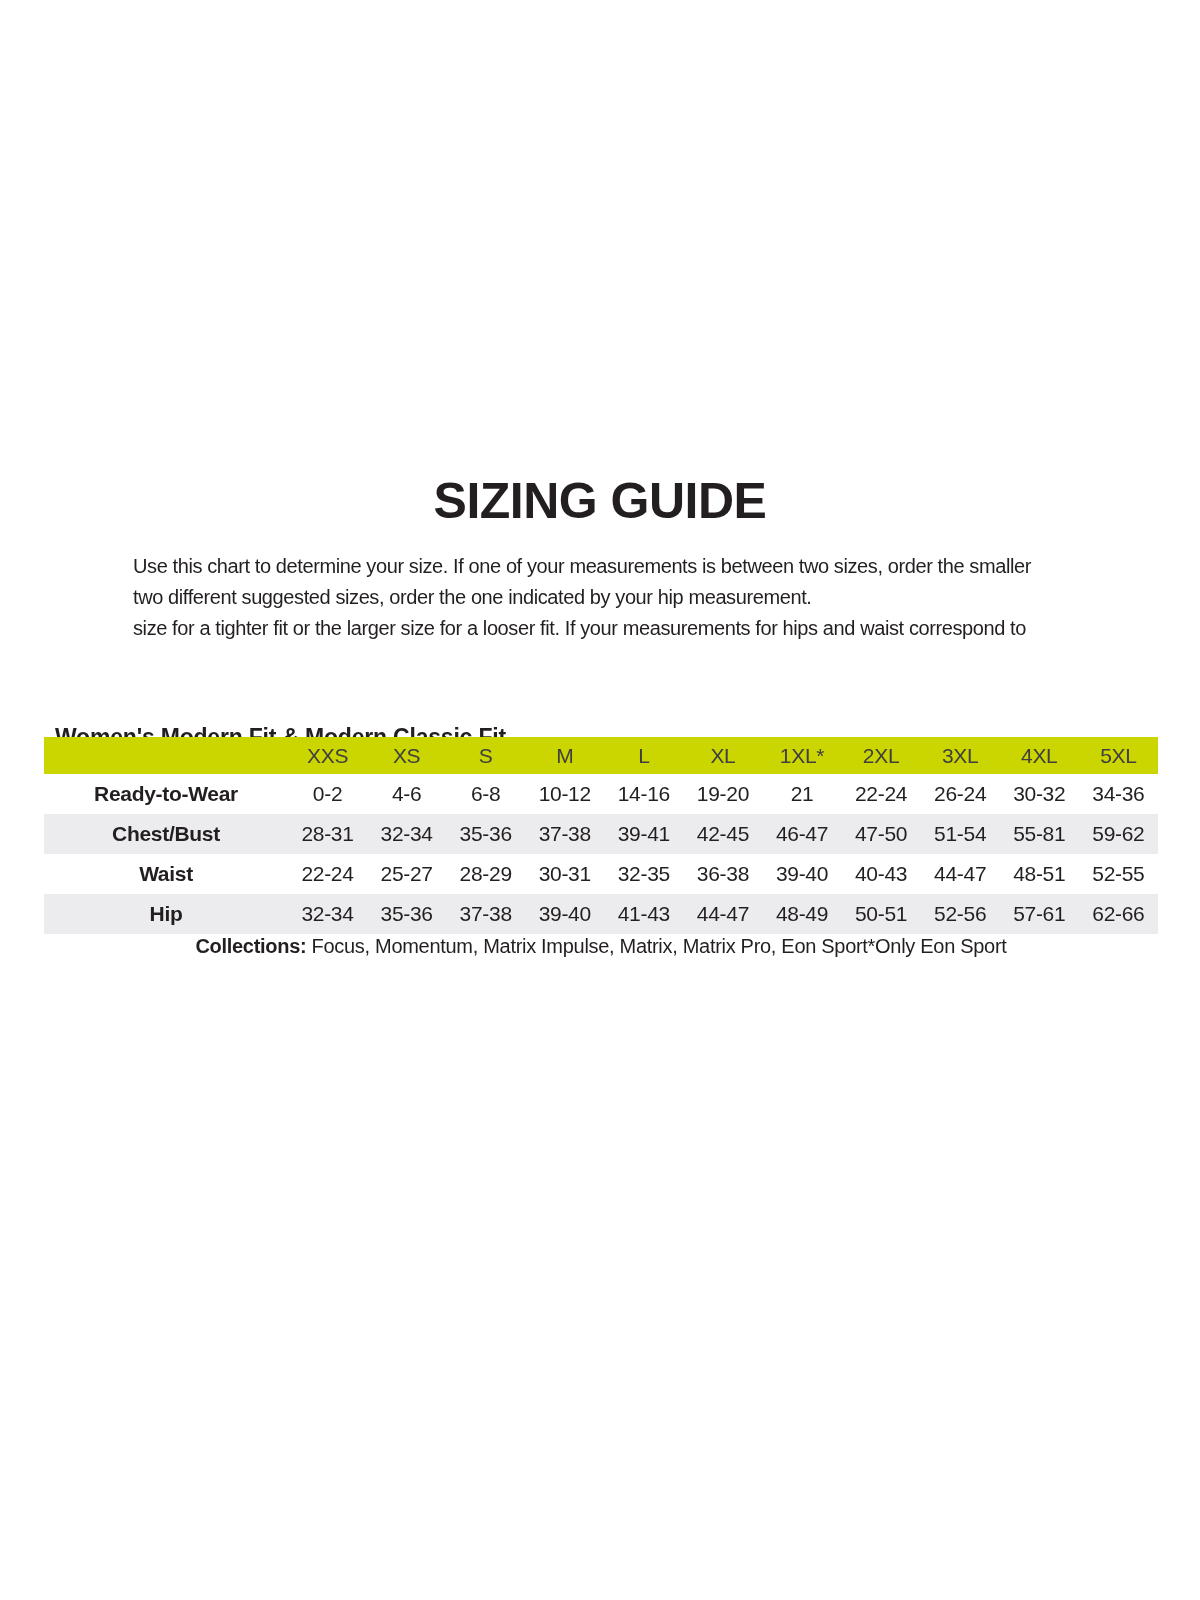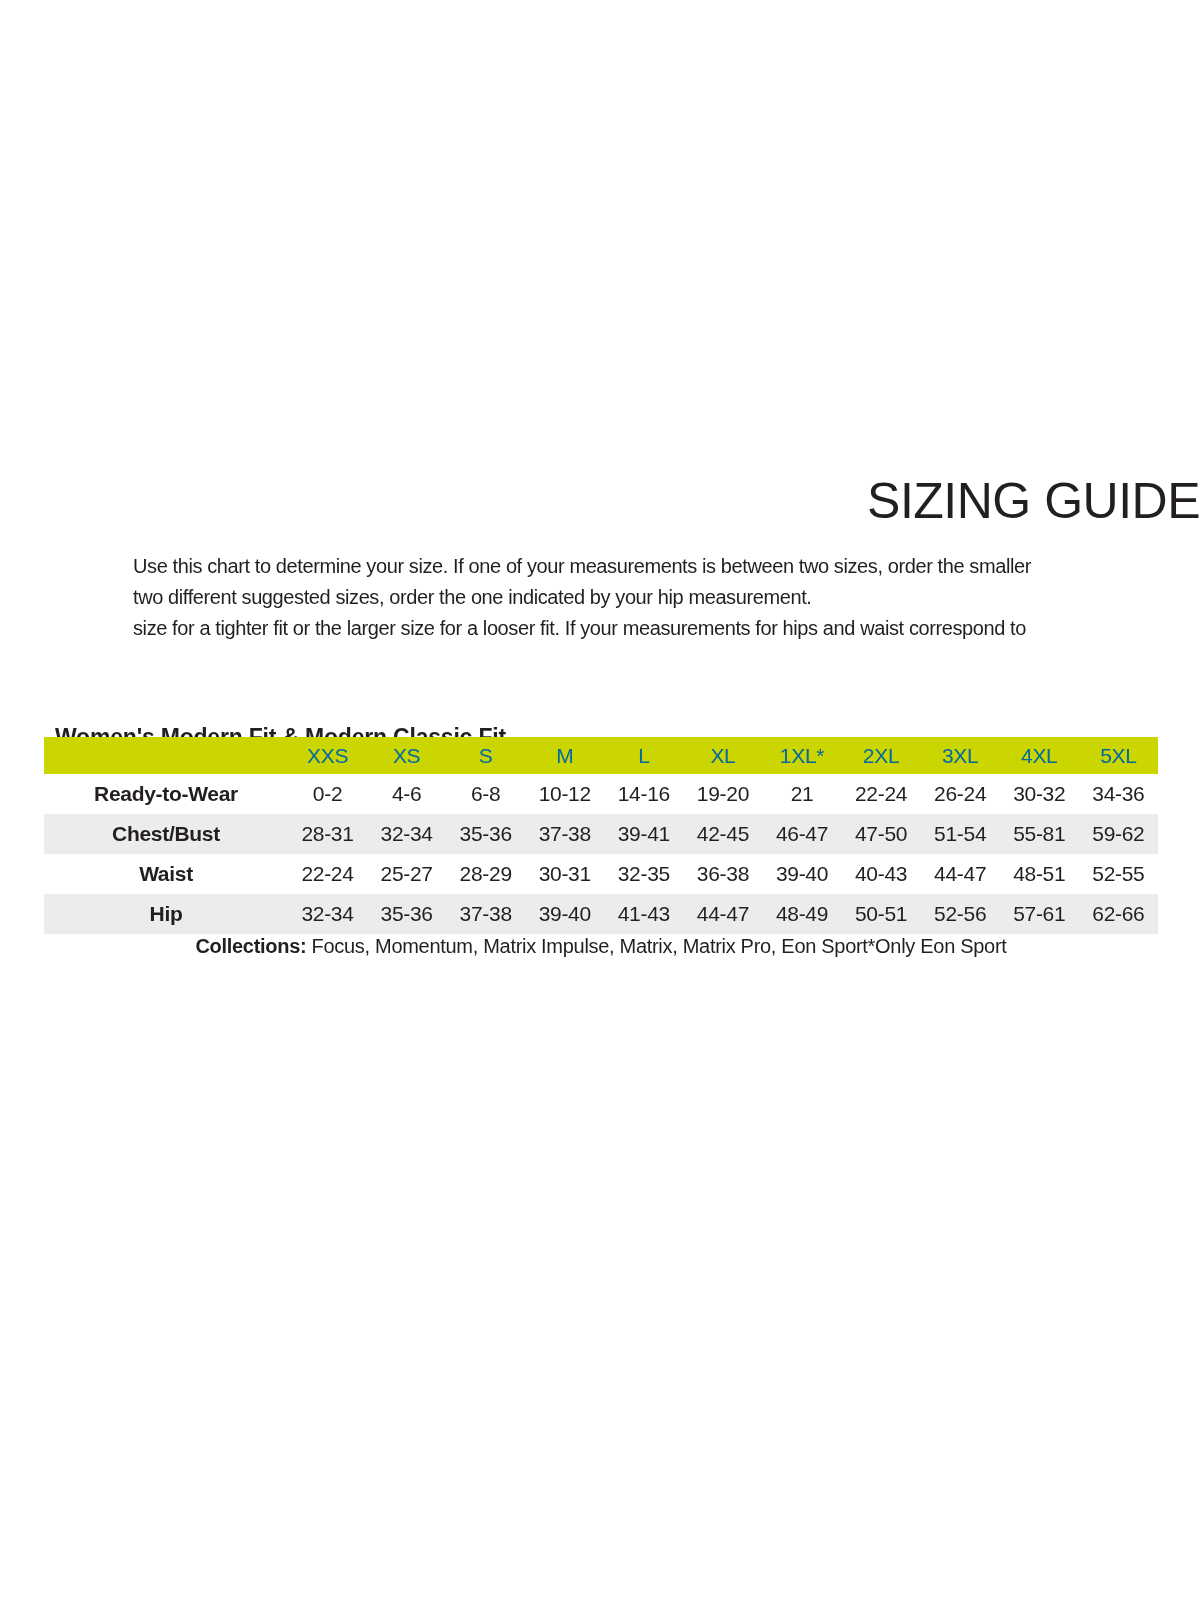--- a/index.html
+++ b/index.html
@@ -14,23 +14,23 @@
   .page {
     position: absolute;
     inset: 0;
     background: #ffffff;
   }
   .title {
     position: absolute;
     top: 472px;
     left: 0;
     width: 100%;
-    text-align: right;
+    text-align: center;
     font-size: 50px;
-    font-weight: 400;
+    font-weight: 700;
     letter-spacing: -0.5px;
     color: #231f20;
   }
   .intro {
     position: absolute;
     top: 551px;
     left: 133px;
     width: 940px;
     font-size: 20px;
     letter-spacing: -0.4px;
@@ -62,21 +62,21 @@
     font-weight: 400;
     padding: 0;
     letter-spacing: -0.3px;
   }
   .size-table col.label-col { width: 244px; }
   .size-table thead tr {
     background: #cbd500;
     height: 37px;
   }
   .size-table thead th {
-    color: #0369a1;
+    color: #404040;
     font-weight: 400;
   }
   .size-table tbody tr { height: 40px; background: #ffffff; }
   .size-table tbody tr:nth-child(even) { background: #ececee; }
   .size-table tbody th.row-label {
     font-weight: 700;
     color: #231f20;
   }
   .table-footer {
     position: absolute;

